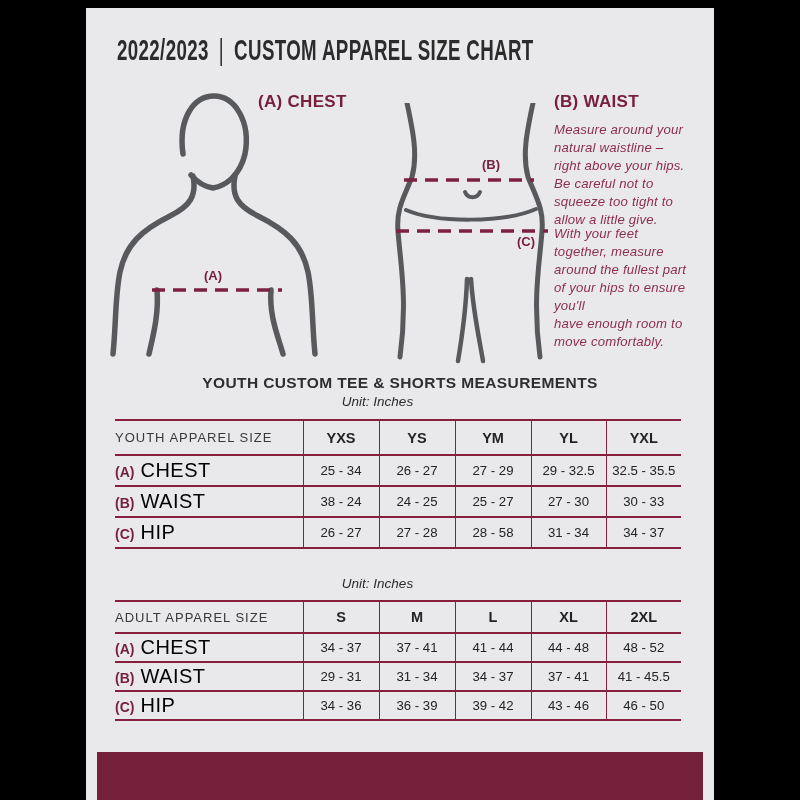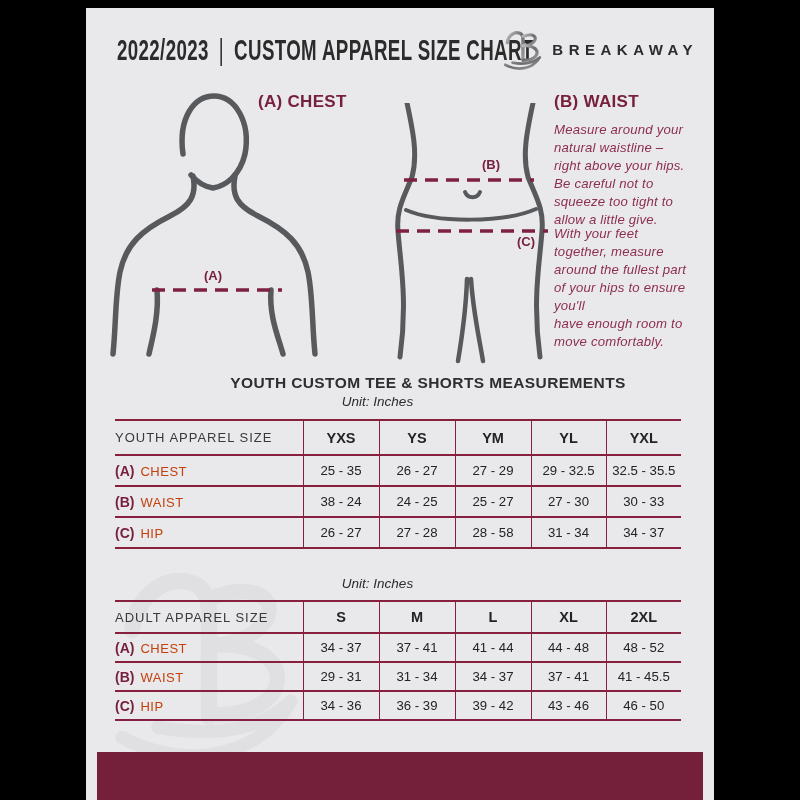--- a/index.html
+++ b/index.html
@@ -53,21 +53,21 @@
   #label-c{left:431px;top:226px;}
   
   .sec-title{
     position:absolute;left:0;width:628px;text-align:center;
     font-size:15.5px;font-weight:700;color:#2e2e30;letter-spacing:0.4px;
   }
   .sec-unit{
     position:absolute;left:0;width:583px;text-align:center;
     font-size:13.5px;font-style:italic;color:#2b2b2d;
   }
-  #youth-title{top:366px;margin-left:28px;} #youth-unit{top:386px;}
+  #youth-title{top:366px;} #youth-unit{top:386px;}
   #adult-title{top:547px;} #adult-unit{top:568px;}
   
   .size-table{
     position:absolute;left:29px;border-collapse:collapse;table-layout:fixed;
     width:566px;z-index:2;
   }
   #youth-table{top:411px;}
   #adult-table{top:592px;}
   .size-table{border-top:2px solid var(--maroon-line);}
   .size-table tr{border-bottom:2px solid var(--maroon-line);}
@@ -75,21 +75,21 @@
   .size-table th+th,.size-table td+td{border-left:1.4px solid var(--maroon-line);}
   #youth-table thead tr{height:35px;} #youth-table tbody tr{height:31px;}
   #adult-table thead tr{height:32px;} #adult-table tbody tr{height:29px;}
   .col-label{width:188px;text-align:left;padding-left:20px;}
   th.col-label{
     font-size:13px;font-weight:400;color:#39393b;letter-spacing:1px;
   }
   th.size-h{font-size:14.5px;font-weight:700;color:#232325;text-align:center;}
   td.val{font-size:13.2px;color:#232325;text-align:center;}
   td.col-label .pfx{color:var(--maroon);font-weight:700;font-size:14px;margin-right:6px;}
-  td.col-label .lbl{font-size:13px;color:#c2410c;letter-spacing:0.5px;}
+  td.col-label .lbl{font-size:20px;color:#000000;letter-spacing:0.5px;}
   
   #watermark{position:absolute;left:28px;top:550px;z-index:1;opacity:0.55;}
   
   .footer-bar{
     position:absolute;left:11px;top:744px;width:606px;height:48px;
     background:var(--footer);z-index:3;
   }
   
   .figure{position:absolute;}
   #fig-torso{left:24px;top:82px;}
@@ -97,39 +97,20 @@
 </style>
 </head>
 <body>
 
 <div class="page">
 
   <div class="hdr-title">
     <span>2022/2023</span><span class="sep">|</span><span>CUSTOM APPAREL SIZE CHART</span>
   </div>
 
-  <div class="brand">
-    <svg width="38" height="42" viewBox="0 0 36 40">
-      <defs>
-        <linearGradient id="metal" x1="0" y1="0" x2="1" y2="1">
-          <stop offset="0" stop-color="#bdbdbf"></stop>
-          <stop offset="0.5" stop-color="#6c6c6f"></stop>
-          <stop offset="1" stop-color="#9e9ea1"></stop>
-        </linearGradient>
-        <g id="logoB" fill="none" stroke-linecap="round" stroke-linejoin="round">
-          <path d="M 3,14 C 4,7 10,3 15,5 C 17.5,6 18,8.5 18,11 L 18,31" stroke-width="3.2"></path>
-          <path d="M 18,8 C 28,4 32.5,9 28,13.5 C 25,16.2 21,17 18,17" stroke-width="3"></path>
-          <path d="M 18,17 C 29,16 34,22 30,27 C 27,30 22,31 18,30.4" stroke-width="3"></path>
-          <path d="M 1,35 C 12,41 27,40 34,28 C 28,33.5 19,35 8,33" stroke-width="2.6"></path>
-        </g>
-      </defs>
-      <use href="#logoB" stroke="url(#metal)"></use>
-    </svg>
-    <span class="wordmark">BREAKAWAY</span>
-  </div>
 
   <svg id="fig-torso" class="figure" width="212" height="270" viewBox="0 0 212 270">
     <g fill="none" stroke="#58595c" stroke-width="5.5" stroke-linecap="round">
       <path d="M 73,64 C 68,28 84,6 104,6 C 125,6 141,32 135,64 C 130,85 116,96 103,98 C 96,97 88,93 81,85"></path>
       <path d="M 83,86 C 87,106 80,116 60,126 C 32,140 16,154 10,182 C 5,206 6,236 3,264"></path>
       <path d="M 125,86 C 121,106 128,116 148,126 C 176,140 192,154 198,182 C 203,206 202,236 205,264"></path>
       <path d="M 47,200 C 49,224 43,246 39,264"></path>
       <path d="M 161,200 C 159,226 168,246 173,264"></path>
     </g>
     <line x1="42" y1="200" x2="172" y2="200" stroke="#7e2040" stroke-width="3.4" stroke-dasharray="13 8"></line>
@@ -194,21 +175,21 @@
         <th class="size-h">YM</th>
         <th class="size-h">YL</th>
         <th class="size-h">YXL</th>
       </tr>
     </thead>
     <tbody>
       <tr>
         <td class="col-label">
           <span class="pfx">(A)</span><span class="lbl">CHEST</span>
         </td>
-        <td class="val">25 - 35</td>
+        <td class="val">25 - 34</td>
         <td class="val">26 - 27</td>
         <td class="val">27 - 29</td>
         <td class="val">29 - 32.5</td>
         <td class="val">32.5 - 35.5</td>
       </tr>
       <tr>
         <td class="col-label">
           <span class="pfx">(B)</span><span class="lbl">WAIST</span>
         </td>
         <td class="val">38 - 24</td>

